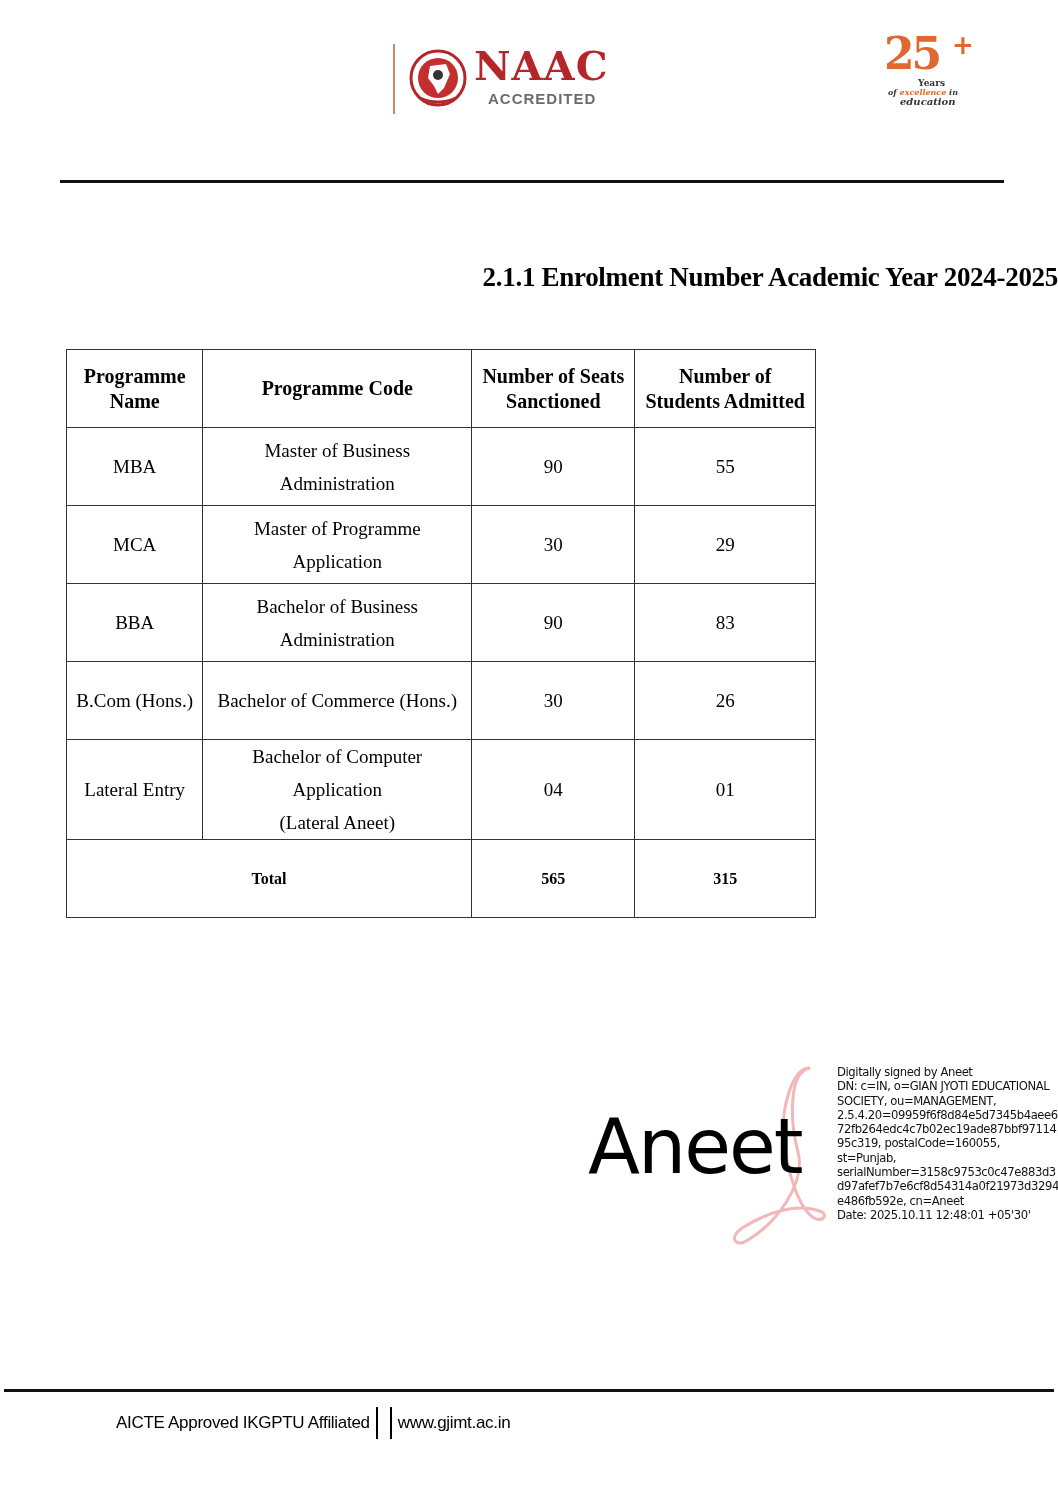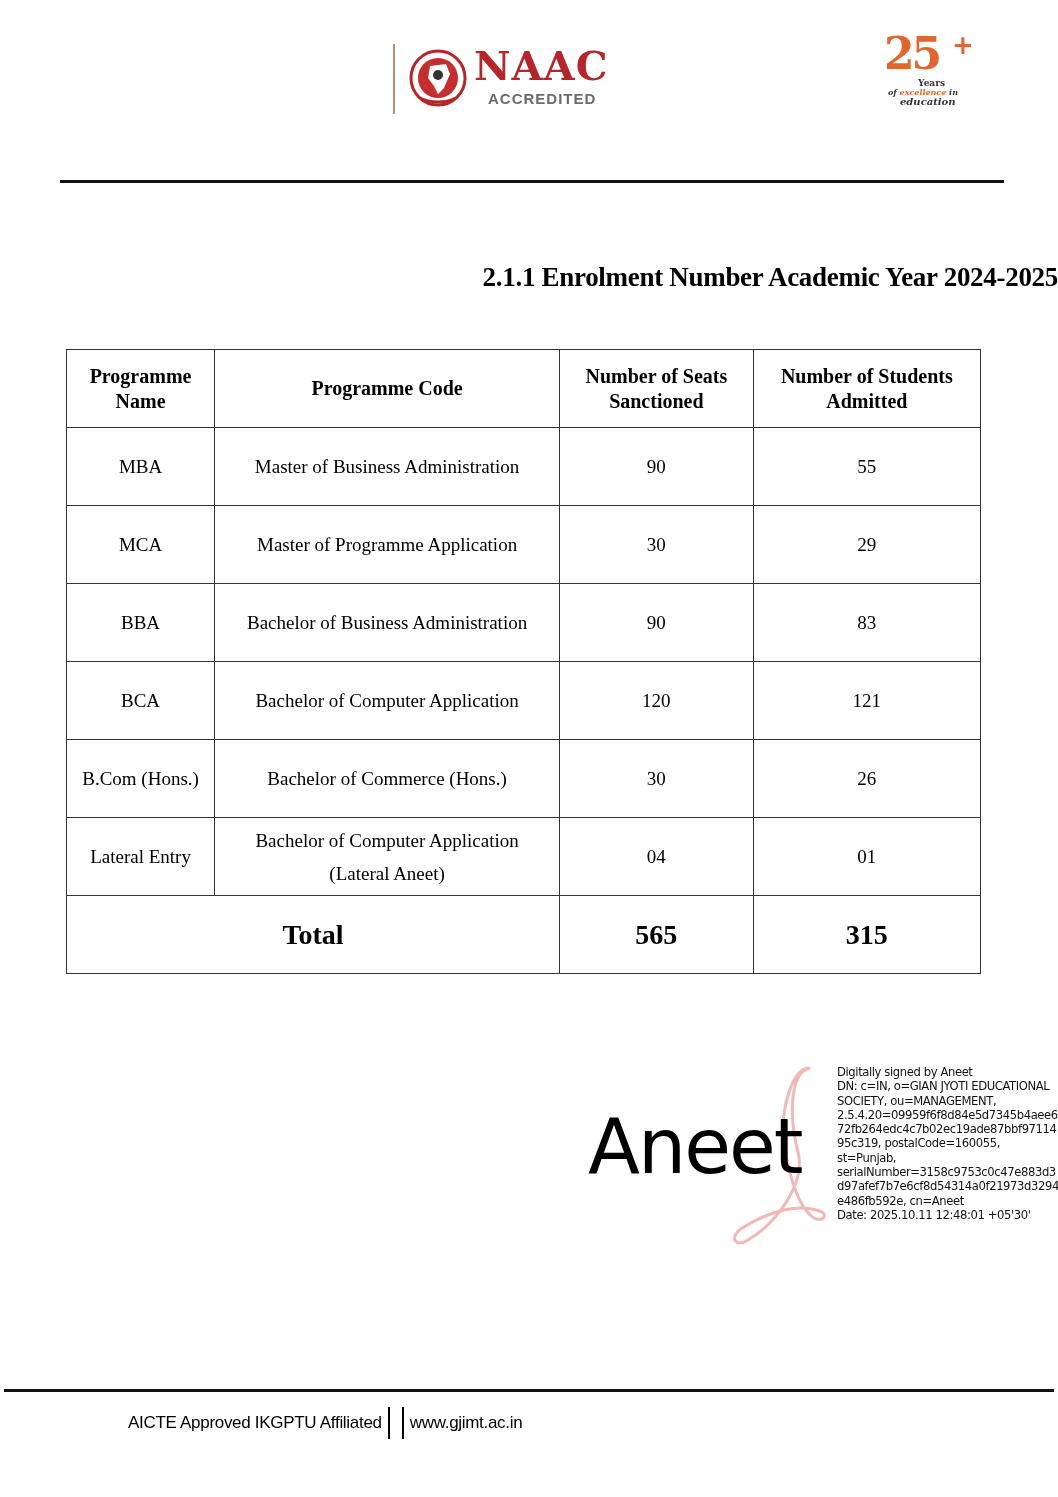--- a/index.html
+++ b/index.html
@@ -29,37 +29,37 @@
     .b25-years { position: absolute; left: 38px; top: 42px; font-family: "DejaVu Serif", serif; font-weight: bold; font-size: 9px; color: #333; }
     .b25-exc { position: absolute; left: 8px; top: 51px; font-family: "DejaVu Serif", serif; font-style: italic; font-weight: bold; font-size: 8px; color: #333; white-space: nowrap; }
     .b25-exc .hl { color: #e0672f; }
     .b25-edu { position: absolute; left: 20px; top: 60px; font-family: "DejaVu Serif", serif; font-style: italic; font-weight: bold; font-size: 10px; color: #333; }
     .header-rule { position: absolute; left: 60px; top: 180px; width: 944px; height: 3px; background: #111; }
 
     
     .doc-title { position: absolute; left: 0; top: 262px; width: 1058px; text-align: right; font-family: "Liberation Serif", serif; font-weight: bold; font-size: 27px; letter-spacing: -0.3px; }
 
     
-    table.enrol { position: absolute; left: 66px; top: 349px; width: 915px; border-collapse: collapse; font-family: "Liberation Serif", serif; }
+    table.enrol { position: absolute; left: 66px; top: 349px; width: 750px; border-collapse: collapse; font-family: "Liberation Serif", serif; }
     table.enrol th, table.enrol td { border: 1.5px solid #333; text-align: center; vertical-align: middle; }
     table.enrol th { font-weight: bold; font-size: 20px; line-height: 25px; height: 78px; padding: 0 6px; }
     table.enrol td { font-size: 19px; height: 78px; line-height: 33px; padding: 0 6px; }
-    table.enrol td.total { font-weight: bold; font-size: 28px; }
+    table.enrol td.total { font-weight: bold; font-size: 16px; }
     col.c1 { width: 149px; } col.c2 { width: 351px; } col.c3 { width: 196px; } col.c4 { width: 231px; }
 
     
     .sig-block { position: absolute; left: 588px; top: 1062px; width: 460px; height: 190px; }
     .sig-ribbon { position: absolute; left: 130px; top: 0; width: 110px; height: 185px; }
     .sig-name { position: absolute; left: 0; top: 40px; font-family: "DejaVu Sans", sans-serif; font-size: 76px; line-height: 90px; letter-spacing: -2px; color: #000; }
     .sig-details { position: absolute; left: 230px; top: 3px; width: 230px; font-family: "DejaVu Sans", sans-serif; font-size: 11.6px; line-height: 14.3px; color: #111; letter-spacing: -0.4px; margin-left: 19px; }
     .sig-details div { white-space: nowrap; }
 
     
     .footer-rule { position: absolute; left: 4px; top: 1389px; width: 1050px; height: 3px; background: #111; }
-    .footer { position: absolute; left: 128px; top: 1408px; height: 30px; display: flex; align-items: center; font-family: "Liberation Sans", sans-serif; font-size: 17px; letter-spacing: -0.3px; color: #000; }
+    .footer { position: absolute; left: 116px; top: 1408px; height: 30px; display: flex; align-items: center; font-family: "Liberation Sans", sans-serif; font-size: 17px; letter-spacing: -0.3px; color: #000; }
     .footer .sep { display: inline-block; width: 2px; height: 32px; background: #000; margin: 0 6px; }
   </style>
 </head>
 <body>
 
 <div class="header">
 
   <div class="v-sep"></div>
 
   <div class="naac">
@@ -115,26 +115,20 @@
       <td>30</td>
       <td>29</td>
     </tr>
     <tr>
       <td>BBA</td>
       <td>Bachelor of Business Administration</td>
       <td>90</td>
       <td>83</td>
     </tr>
     <tr>
-      <td>BCA</td>
-      <td>Bachelor of Computer Application</td>
-      <td>120</td>
-      <td>121</td>
-    </tr>
-    <tr>
       <td>B.Com (Hons.)</td>
       <td>Bachelor of Commerce (Hons.)</td>
       <td>30</td>
       <td>26</td>
     </tr>
     <tr>
       <td>Lateral Entry</td>
       <td>
         <div>Bachelor of Computer Application</div>
         <div>(Lateral Aneet)</div>

